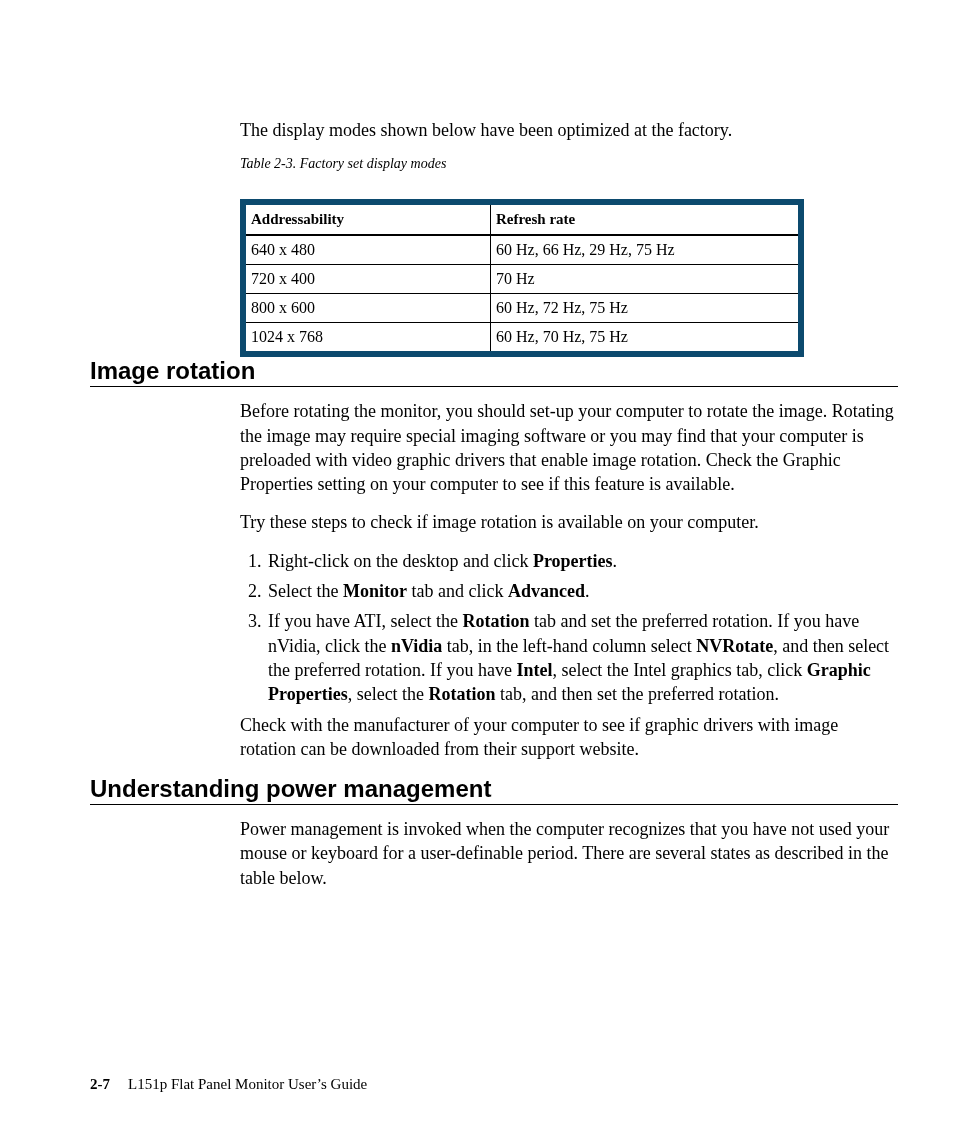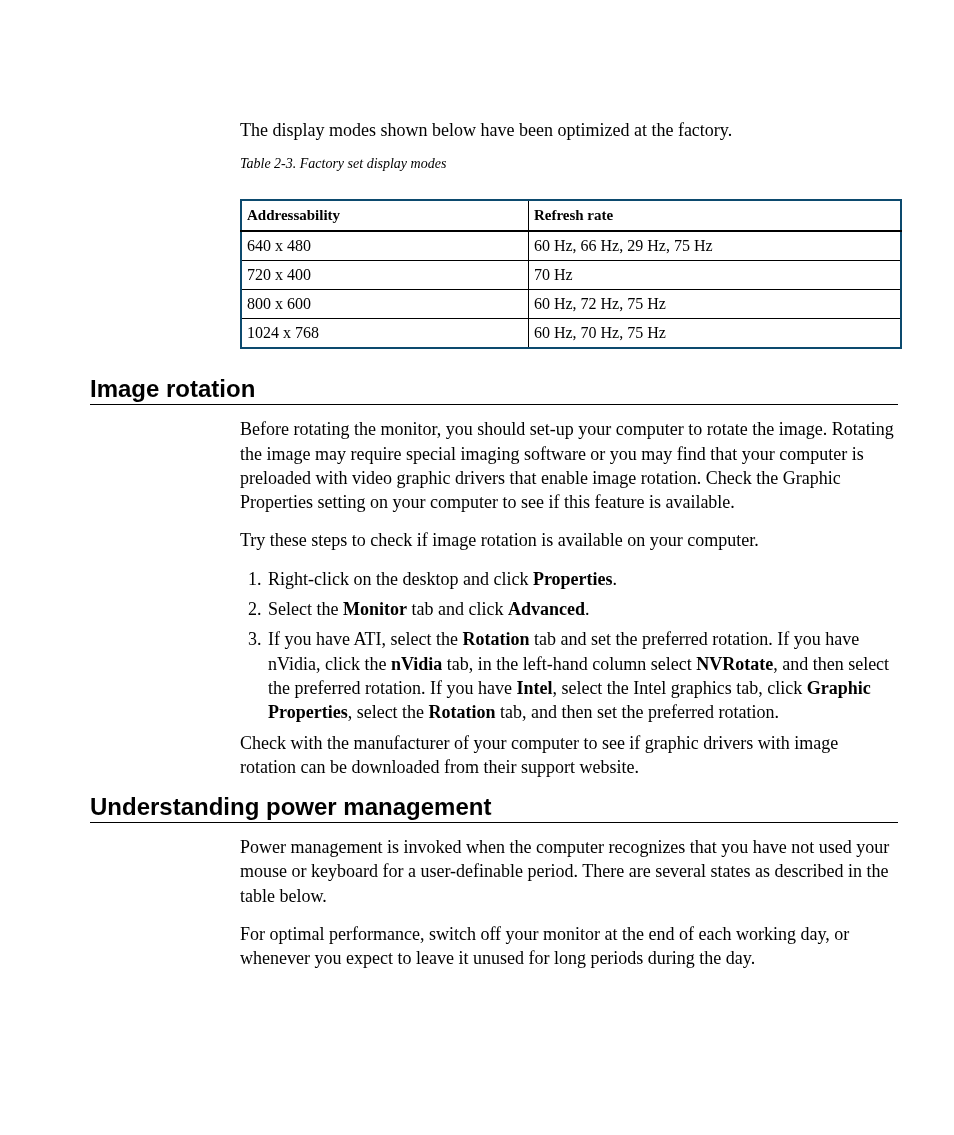--- a/index.html
+++ b/index.html
@@ -25,23 +25,22 @@
     line-height: 1.35;
     margin-bottom: 14px;
   }
   .table-caption {
     font-style: italic;
     font-size: 14px;
     margin-bottom: 27px;
   }
   table.display-modes {
     border-collapse: collapse;
-    width: 662px;
-    border: 2px solid #0c4a6e;
-    margin-bottom: 26px;
+    width: 564px;
+    border: 6px solid #0c4a6e;
   }
   table.display-modes th,
   table.display-modes td {
     text-align: left;
     font-family: "Times New Roman", Times, serif;
     vertical-align: middle;
   }
   table.display-modes th {
     font-size: 15px;
     font-weight: bold;
@@ -153,17 +152,19 @@
       <li>
         <span>If you have ATI, select the </span><span class="b">Rotation</span><span> tab and set the preferred rotation. If you have nVidia, click the </span><span class="b">nVidia</span><span> tab, in the left-hand column select </span><span class="b">NVRotate</span><span>, and then select the preferred rotation. If you have </span><span class="b">Intel</span><span>, select the Intel graphics tab, click </span><span class="b">Graphic Properties</span><span>, select the </span><span class="b">Rotation</span><span> tab, and then set the preferred rotation.</span>
       </li>
     </ol>
     <div class="para">Check with the manufacturer of your computer to see if graphic drivers with image rotation can be downloaded from their support website.</div>
   </div>
 
   <h2 class="section-heading">Understanding power management</h2>
   <div class="content-indent section-body">
     <div class="para">Power management is invoked when the computer recognizes that you have not used your mouse or keyboard for a user-definable period. There are several states as described in the table below.</div>
-    <div class="para">For optimal performance, switch off your monitor at the end of each working day, or whenever you expect to leave it unused for long periods during the day.</div>
   </div>
 
+  <div class="footer">
+    <span class="pageno">2-7</span><span>L151p Flat Panel Monitor User’s Guide</span>
+  </div>
 
 </div>
 
 </body></html>

